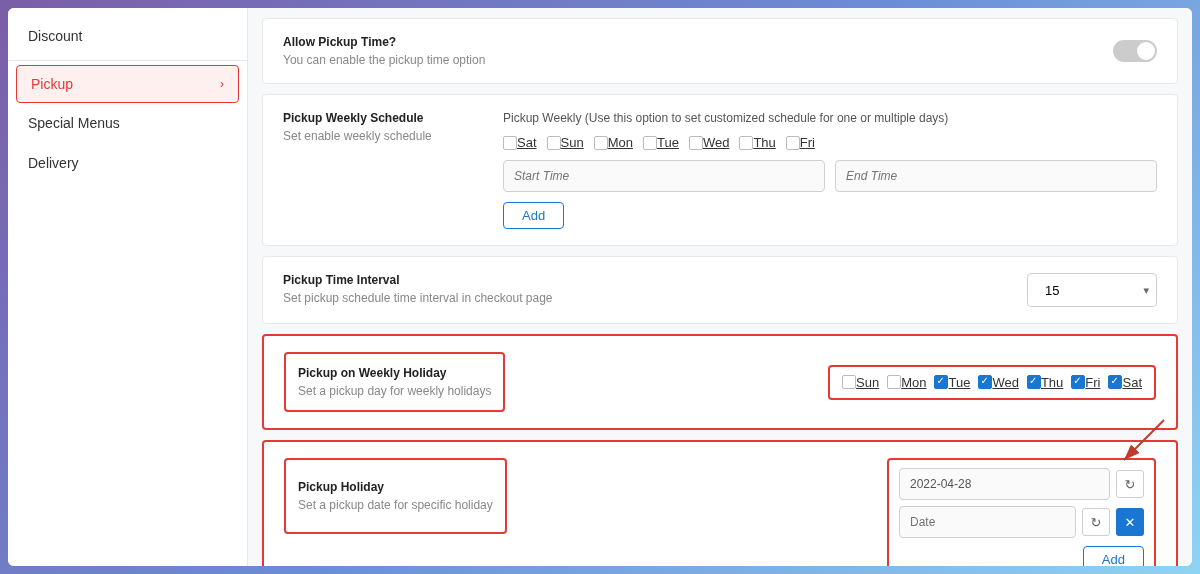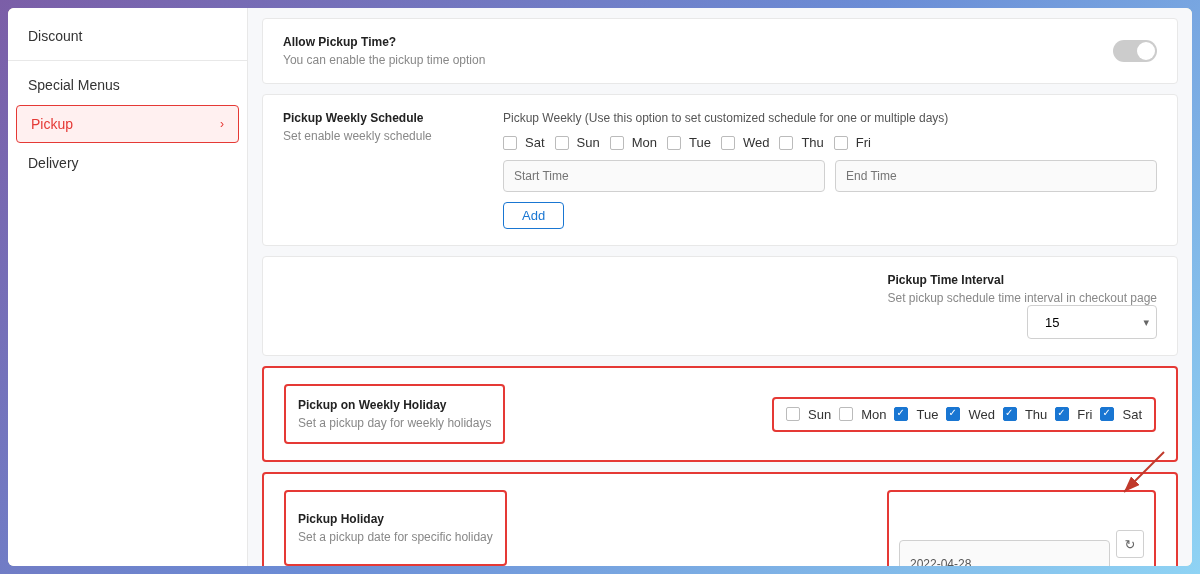--- a/index.html
+++ b/index.html
@@ -125,23 +125,24 @@
     .days-row {
       display: flex;
       align-items: center;
       gap: 10px;
       margin-bottom: 10px;
       flex-wrap: wrap;
     }
     .day-item {
       display: flex;
       align-items: center;
-      gap: 8px;
+      gap: 0;
       font-size: 13px;
       color: #333;
+      text-decoration: underline;
     }
     .checkbox {
       width: 14px;
       height: 14px;
       border: 1.5px solid #bbb;
       border-radius: 2px;
       background: #fff;
       display: inline-block;
       flex-shrink: 0;
     }
@@ -165,37 +166,37 @@
     }
     .time-input {
       flex: 1;
       height: 32px;
       border: 1px solid #d0d0d0;
       border-radius: 4px;
       padding: 0 10px;
       font-size: 12px;
       color: #aaa;
       background: #fafafa;
+      font-style: italic;
     }
     .add-btn {
       background: #fff;
       border: 1.5px solid #1976d2;
       color: #1976d2;
       padding: 5px 18px;
       border-radius: 4px;
       font-size: 13px;
       font-weight: 500;
       cursor: pointer;
     }
     
     .interval-row {
       display: flex;
-      align-items: flex-end;
+      align-items: flex-start;
       justify-content: space-between;
-      flex-direction: column;
     }
     .select-wrapper {
       position: relative;
       width: 130px;
     }
     .select-wrapper select {
       width: 100%;
       height: 34px;
       border: 1px solid #d0d0d0;
       border-radius: 4px;
@@ -225,28 +226,27 @@
       gap: 8px;
       flex-wrap: wrap;
     }
     .date-input-row {
       display: flex;
       align-items: center;
       gap: 6px;
     }
     .date-input {
       flex: 1;
-      height: 48px;
+      height: 32px;
       border: 1px solid #d0d0d0;
       border-radius: 4px;
       padding: 0 10px;
       font-size: 12px;
       color: #555;
       background: #fafafa;
-      margin-top: 40px;
     }
     .date-input.placeholder {
       color: #aaa;
     }
     .icon-btn {
       width: 28px;
       height: 28px;
       border: none;
       border-radius: 3px;
       display: flex;
@@ -287,26 +287,26 @@
 </head>
 <body>
 
 <div class="app-container">
 
   <div class="sidebar">
     <div class="sidebar-item">
       <span>Discount</span>
     </div>
     <div class="sidebar-divider"></div>
-    <div class="sidebar-item">
-      <span>Special Menus</span>
-    </div>
     <div class="sidebar-item active">
       <span>Pickup</span>
       <span class="sidebar-arrow">›</span>
+    </div>
+    <div class="sidebar-item">
+      <span>Special Menus</span>
     </div>
     <div class="sidebar-item">
       <span>Delivery</span>
     </div>
   </div>
 
   <div class="main-content">
 
     <div class="section-card">
       <div class="allow-pickup-row">

